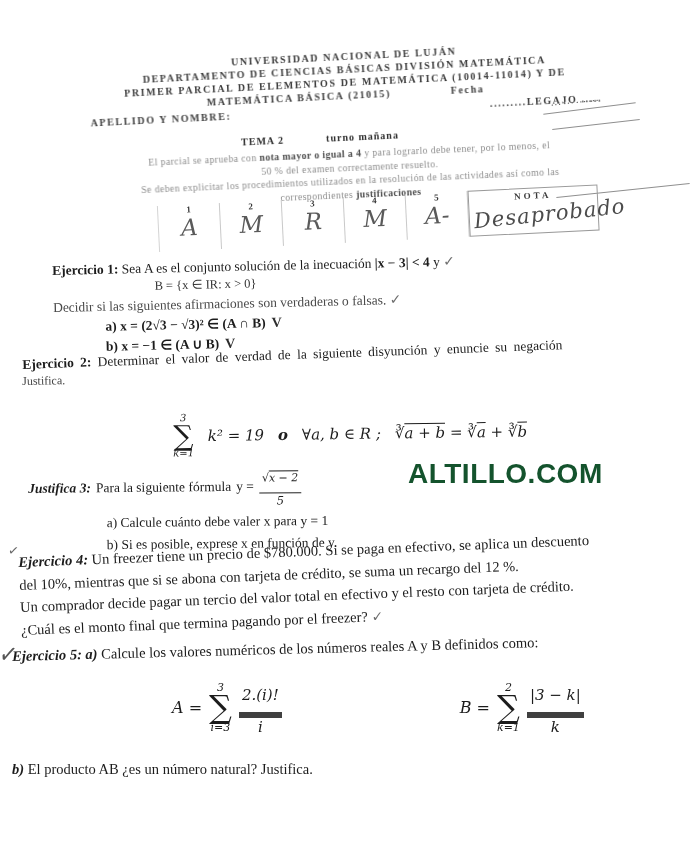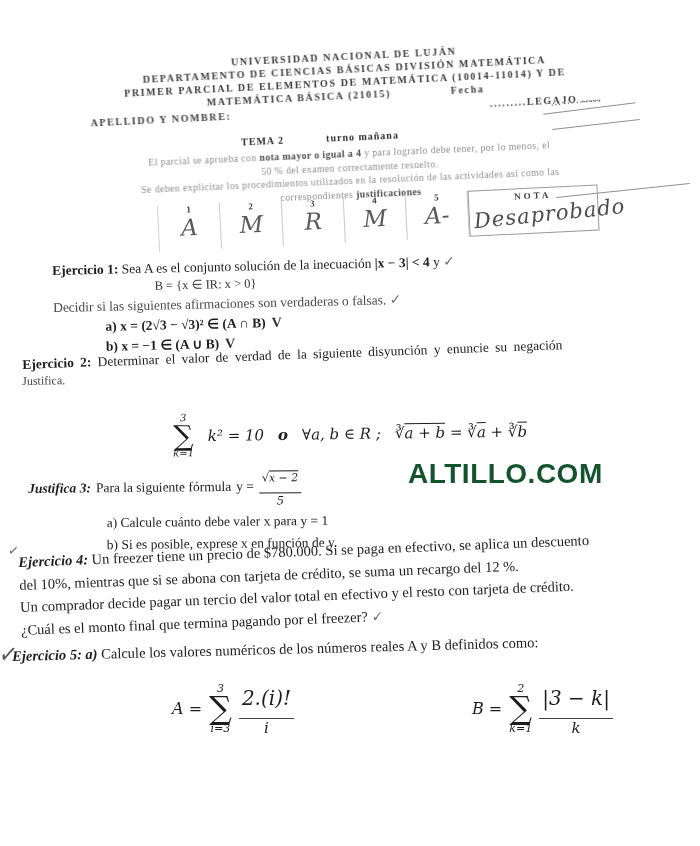--- a/index.html
+++ b/index.html
@@ -87,21 +87,21 @@
   .mcheck5{position:absolute;left:0px;top:642px;font-size:20px;color:#555;
            transform:rotate(12deg) scaleY(1.3);}
   .ex5-l1{transform:rotate(-1.5deg);transform-origin:left top;font-size:14.5px;}
   .ex5-formulas{display:flex;margin-top:14px;font-family:"DejaVu Serif", serif;
                 font-style:italic;font-size:16px;align-items:center;}
   .f5{display:inline-flex;align-items:center;gap:7px;}
   .f5a{margin-left:160px;}
   .f5b{margin-left:178px;}
   .f5 .sigma{font-size:32px;}
   .f5 .lim{font-size:11px;}
-  .f5 .frac .fnum{font-size:20px;border-bottom:1px solid #404040;}
+  .f5 .frac .fnum{font-size:15px;border-bottom:6px solid #404040;}
   .f5 .frac .fden{font-size:15px;}
   .ex5-last{margin-top:24px;font-size:14.5px;}
 </style>
 </head>
 <body>
 
 <div class="page">
 
   <div class="hdr">
     <div>UNIVERSIDAD NACIONAL DE LUJÁN</div>
@@ -179,21 +179,21 @@
     <div class="ex2-p1">
       <span class="extitle">Ejercicio 2:</span><span> Determinar el valor de verdad de la siguiente disyunción y enuncie su negación</span>
     </div>
     <div class="ex2-just">Justifica.</div>
     <div class="formula-row">
       <span class="sum">
         <span class="lim">3</span>
         <span class="sigma">∑</span>
         <span class="lim">k=1</span>
       </span>
-      <span>k² = 10</span>
+      <span>k² = 19</span>
       <span class="orword">o</span>
       <span>∀a, b ∈ R ;</span>
       <span>
         <span class="rootsym">∛</span><span class="rad">a + b</span>
         <span>=</span>
         <span class="rootsym">∛</span><span class="rad">a</span>
         <span>+</span>
         <span class="rootsym">∛</span><span class="rad">b</span>
       </span>
     </div>
@@ -250,15 +250,18 @@
           <span class="lim">2</span>
           <span class="sigma">∑</span>
           <span class="lim">k=1</span>
         </span>
         <span class="frac">
           <span class="fnum">|3 − k|</span>
           <span class="fden">k</span>
         </span>
       </span>
     </div>
+    <div class="ex5-last">
+      <span class="extitle-i">b)</span><span> El producto AB ¿es un número natural?  Justifica.</span>
+    </div>
   </div>
 
 </div>
 
 </body></html>

